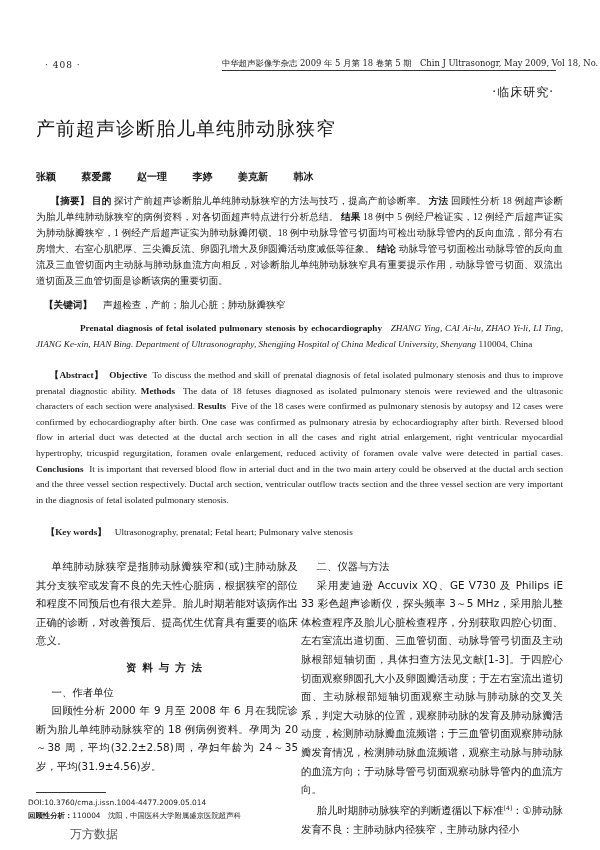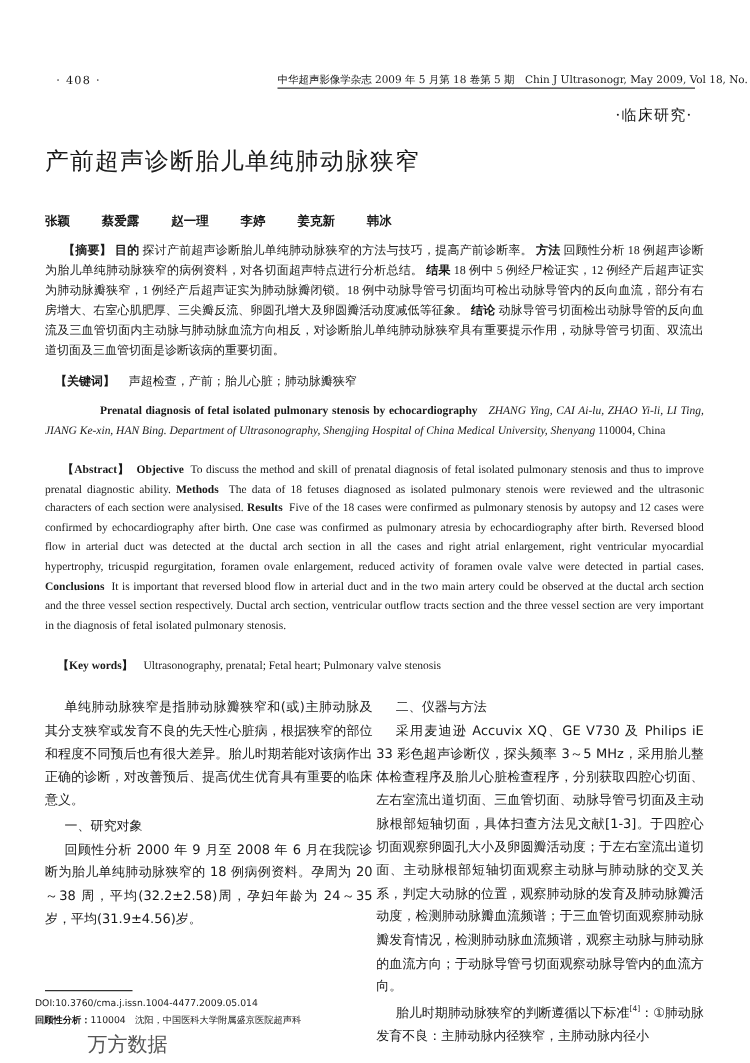--- a/index.html
+++ b/index.html
@@ -29,21 +29,21 @@
     .en-kw b { margin-left: 10px; margin-right: 6px; }
     .col { width: 262px; font-size: 10.4px; line-height: 18.6px; text-align: justify; font-family: "DejaVu Sans", sans-serif; }
     .col p { margin: 0; }
     .left-col { left: 36px; top: 557px; }
     .right-col { left: 301px; top: 557px; }
     .sec-head { text-align: center; font-weight: bold; letter-spacing: 6px; margin: 8px 0 6px 0 !important; }
     .sub-head { margin-top: 2px !important; }
     .footnote-rule { left: 36px; top: 792px; width: 70px; border-top: 1px solid #333; }
     .footnote { left: 28px; top: 796px; width: 270px; font-size: 7.4px; line-height: 13px; font-family: "DejaVu Sans", sans-serif; }
     .footnote .lbl { font-weight: bold; }
-    .watermark { left: 70px; top: 826px; font-size: 16px; color: #555; font-family: "DejaVu Serif", serif; }
+    .watermark { left: 70px; top: 826px; font-size: 12px; color: #555; font-family: "DejaVu Serif", serif; }
     sup { font-size: 6px; }
   </style>
 </head>
 <body>
 
 <div class="abs pageno">· 408 ·</div>
 <div class="abs running">中华超声影像学杂志 2009 年 5 月第 18 卷第 5 期　Chin J Ultrasonogr, May 2009, Vol 18, No. 5</div>
 <div class="abs section-tag">·临床研究·</div>
 
 <h1 class="abs title">产前超声诊断胎儿单纯肺动脉狭窄</h1>
@@ -93,21 +93,22 @@
   <span>It is important that reversed blood flow in arterial duct and in the two main artery could be observed at the ductal arch section and the three vessel section respectively. Ductal arch section, ventricular outflow tracts section and the three vessel section are very important in the diagnosis of fetal isolated pulmonary stenosis.</span>
 </div>
 
 <div class="abs en-kw">
   <b>【Key words】</b>
   <span>Ultrasonography, prenatal; Fetal heart; Pulmonary valve stenosis</span>
 </div>
 
 <div class="abs col left-col">
   <p class="indent">单纯肺动脉狭窄是指肺动脉瓣狭窄和(或)主肺动脉及其分支狭窄或发育不良的先天性心脏病，根据狭窄的部位和程度不同预后也有很大差异。胎儿时期若能对该病作出正确的诊断，对改善预后、提高优生优育具有重要的临床意义。</p>
-  <p class="indent sub-head">一、研究对象</p>
+  <p class="sec-head">资料与方法</p>
+  <p class="indent sub-head">一、作者单位</p>
   <p class="indent">回顾性分析 2000 年 9 月至 2008 年 6 月在我院诊断为胎儿单纯肺动脉狭窄的 18 例病例资料。孕周为 20～38 周，平均(32.2±2.58)周，孕妇年龄为 24～35 岁，平均(31.9±4.56)岁。</p>
 </div>
 
 <div class="abs col right-col">
   <p class="indent">二、仪器与方法</p>
   <p class="indent">采用麦迪逊 Accuvix XQ、GE V730 及 Philips iE 33 彩色超声诊断仪，探头频率 3～5 MHz，采用胎儿整体检查程序及胎儿心脏检查程序，分别获取四腔心切面、左右室流出道切面、三血管切面、动脉导管弓切面及主动脉根部短轴切面，具体扫查方法见文献[1-3]。于四腔心切面观察卵圆孔大小及卵圆瓣活动度；于左右室流出道切面、主动脉根部短轴切面观察主动脉与肺动脉的交叉关系，判定大动脉的位置，观察肺动脉的发育及肺动脉瓣活动度，检测肺动脉瓣血流频谱；于三血管切面观察肺动脉瓣发育情况，检测肺动脉血流频谱，观察主动脉与肺动脉的血流方向；于动脉导管弓切面观察动脉导管内的血流方向。</p>
   <p class="indent"><span>胎儿时期肺动脉狭窄的判断遵循以下标准</span><sup>[4]</sup><span>：①肺动脉发育不良：主肺动脉内径狭窄，主肺动脉内径小</span></p>
 </div>
 
 <div class="abs footnote-rule"></div>

